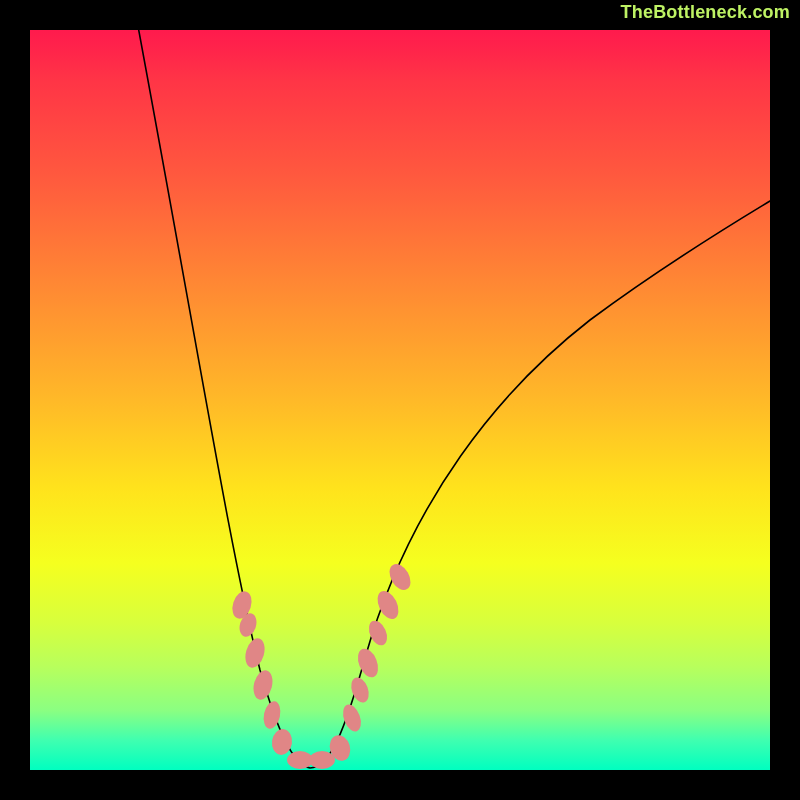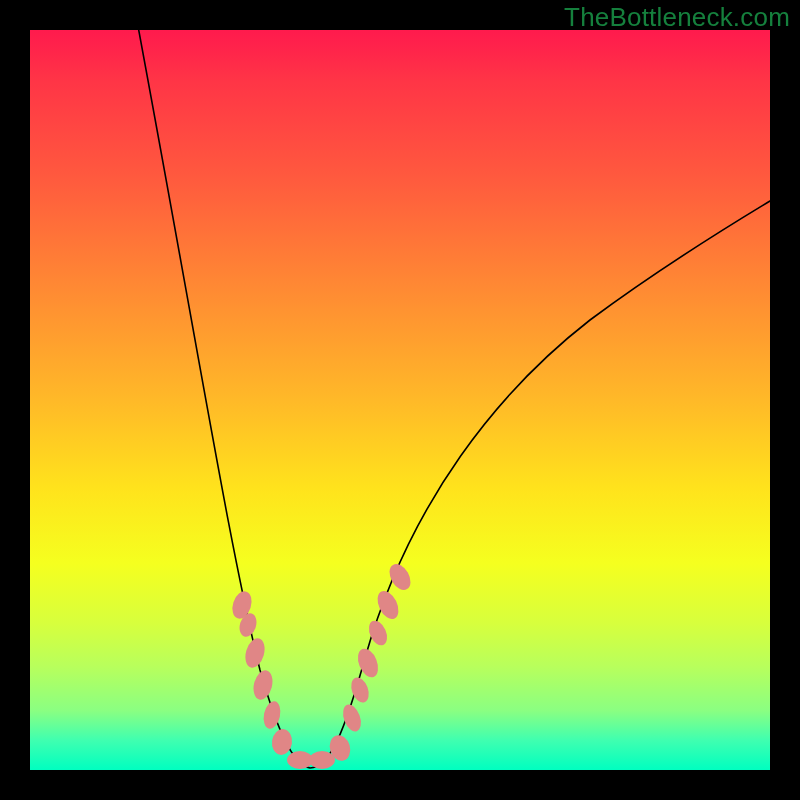--- a/index.html
+++ b/index.html
@@ -35,23 +35,23 @@
       #b8ff5c 86%,
       #8aff82 92%,
       #3fffb0 96%,
       #00ffc0 100%
     );
   }
   .watermark {
     position: absolute;
     top: 2px;
     right: 10px;
-    font-size: 26px;
-    font-weight: 400;
-    color: #15803d;
+    font-size: 18px;
+    font-weight: 700;
+    color: #bef264;
     letter-spacing: 0.2px;
   }
   svg.plot {
     position: absolute;
     inset: 0;
   }
   .curve {
     fill: none;
     stroke: #000;
     stroke-width: 1.6;

